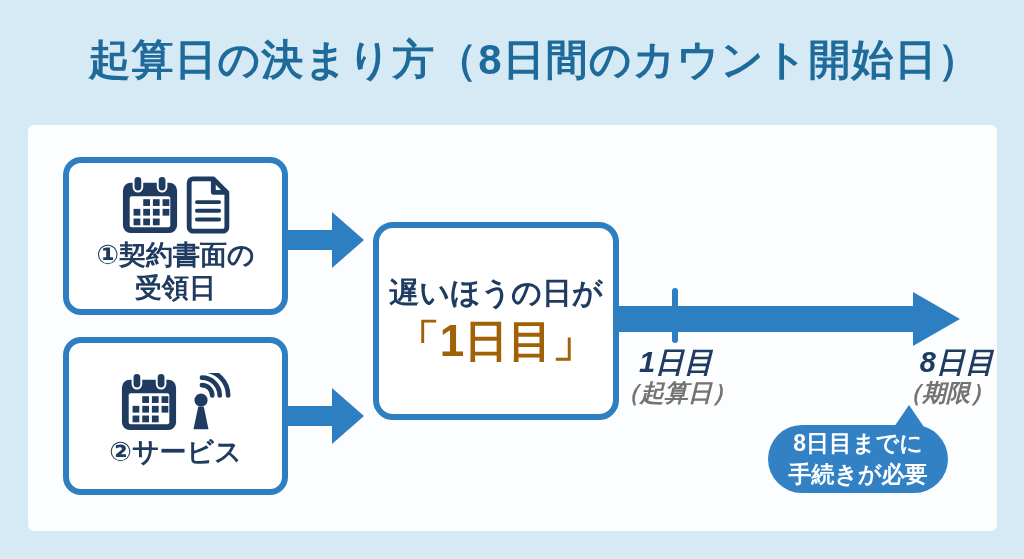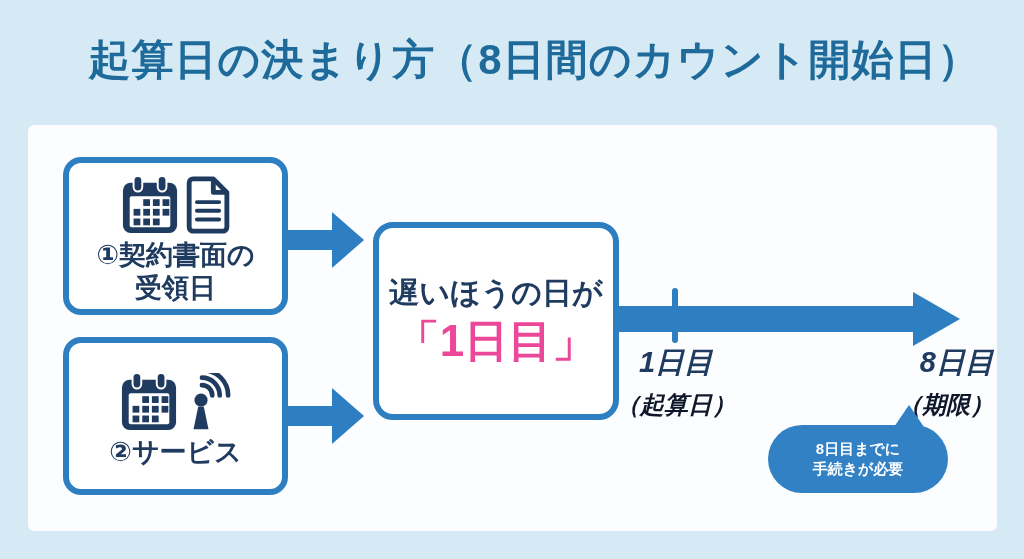--- a/index.html
+++ b/index.html
@@ -39,48 +39,48 @@
   }
   .flow-arrow.a1{left:286px;top:212px;}
   .flow-arrow.a2{left:286px;top:388px;}
   .result-box{
     position:absolute;left:373px;top:222px;width:246px;height:198px;
     background:#FFFFFF;border:6px solid #2E7FC1;border-radius:20px;
     display:flex;flex-direction:column;align-items:center;justify-content:center;
     z-index:2;
   }
   .result-line1{color:#1F3B60;font-weight:800;font-size:30px;line-height:1.2;white-space:nowrap;}
-  .result-line2{color:#ec4899;font-weight:800;font-size:44px;line-height:1.2;margin-top:4px;white-space:nowrap;}
+  .result-line2{color:#a16207;font-weight:800;font-size:44px;line-height:1.2;margin-top:4px;white-space:nowrap;}
   .timeline-arrow{
     position:absolute;left:604px;top:292px;width:356px;height:54px;
     background:#2E7FC1;z-index:1;
     clip-path:polygon(0 26%,86.8% 26%,86.8% 0%,100% 50%,86.8% 100%,86.8% 74%,0 74%);
   }
   .timeline-tick{
     position:absolute;left:672px;top:288px;width:6px;height:55px;
     background:#2E7FC1;border-radius:3px;z-index:1;
   }
   .day-label{
     position:absolute;top:347px;width:160px;text-align:center;z-index:1;font-style:italic;
   }
   .day-label.start{left:596px;}
   .day-label.end{left:834px;text-align:right;}
   .day-main{color:#1F3B60;font-weight:800;font-size:29px;line-height:1.1;white-space:nowrap;}
-  .day-sub{color:#0f172a;font-weight:800;font-size:24px;line-height:1.15;white-space:nowrap;margin-top:12px;}
+  .day-sub{color:#737373;font-weight:800;font-size:24px;line-height:1.15;white-space:nowrap;}
   .callout{
     position:absolute;left:768px;top:425px;width:180px;height:68px;
     background:#3181C4;border-radius:34px;z-index:3;
     display:flex;flex-direction:column;align-items:center;justify-content:center;
   }
   .callout-tail{
     position:absolute;left:126px;top:-20px;width:0;height:0;
     border-left:15px solid transparent;border-right:15px solid transparent;
     border-bottom:22px solid #3181C4;
   }
-  .callout-line{color:#FFFFFF;font-weight:800;font-size:15px;line-height:1.35;white-space:nowrap;}
+  .callout-line{color:#FFFFFF;font-weight:800;font-size:23px;line-height:1.35;white-space:nowrap;}
   .icon{display:block;}
 </style>
 </head>
 <body>
 
 <div class="stage">
 
   <div class="title">起算日の決まり方（8日間のカウント開始日）</div>
 
   <div class="panel"></div>

